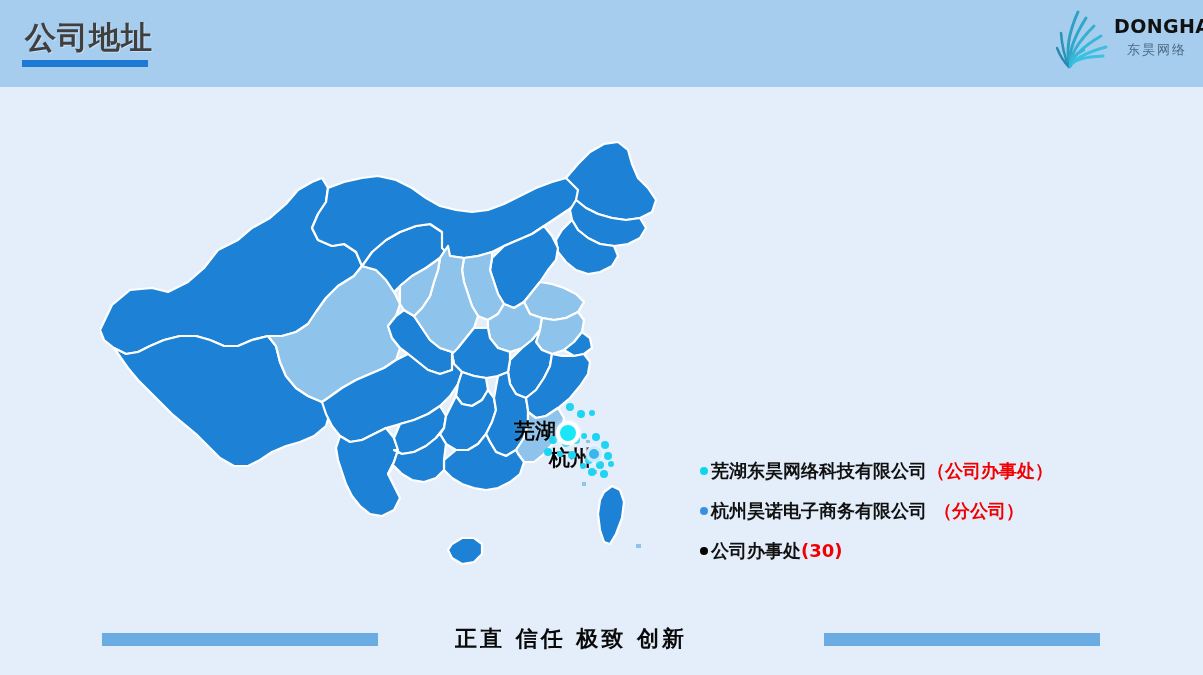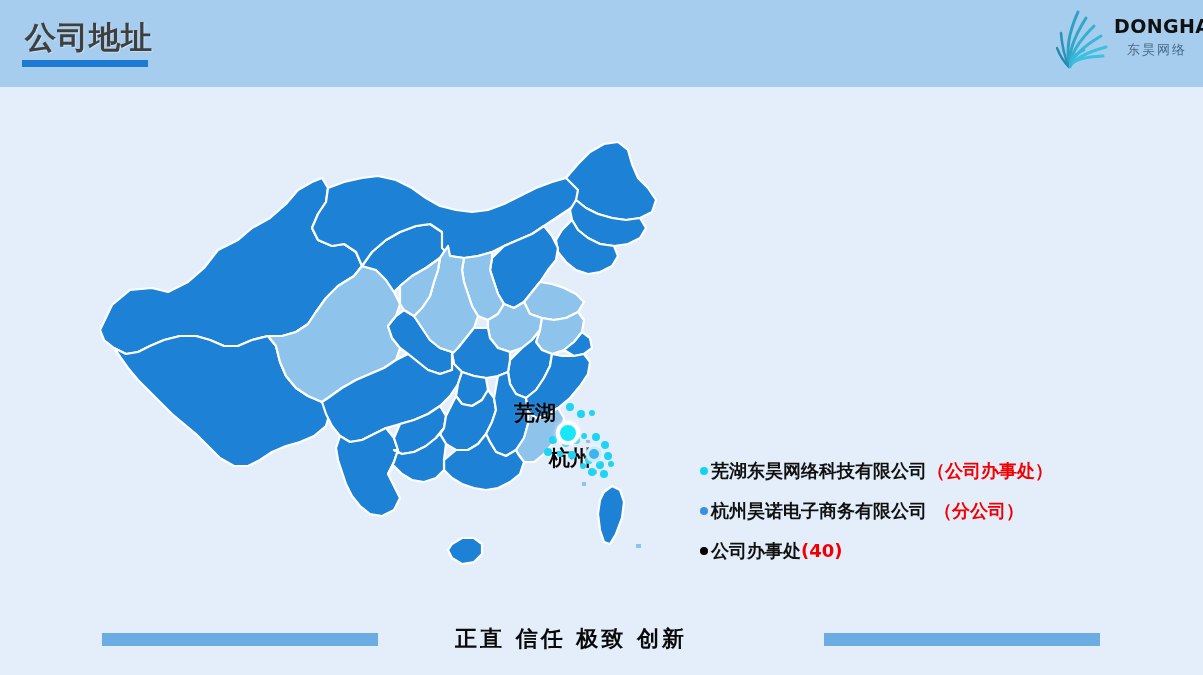--- a/index.html
+++ b/index.html
@@ -37,21 +37,21 @@
   
   #map-wrap{position:absolute;left:100px;top:140px;width:580px;height:470px;}
   #map-svg{display:block;width:580px;height:470px;}
 
   
   .city-label{
     position:absolute;font-size:21px;font-weight:bold;color:#050505;
     white-space:nowrap;line-height:1;
     text-shadow:0 0 2px rgba(255,255,255,.25);
   }
-  #label-wuhu{left:514px;top:403px;}
+  #label-wuhu{left:514px;top:421px;}
   #label-hangzhou{left:549px;top:448px;}
 
   .marker-big{
     position:absolute;border-radius:50%;
     box-shadow:0 0 4px rgba(255,255,255,.8);
   }
   #marker-wuhu{
     left:556px;top:421px;width:24px;height:24px;
     background:#19e6f7;border:4px solid #ffffff;
     box-sizing:border-box;
@@ -233,21 +233,21 @@
       <span>杭州昊诺电子商务有限公司</span>
       <span class="legend-gap"></span>
       <span class="legend-paren" style="color: rgb(240, 0, 0);">（</span>
       <span class="legend-paren" style="color: rgb(240, 0, 0);">分公司</span>
       <span class="legend-paren" style="color: rgb(240, 0, 0);">）</span>
     </div>
     <div class="legend-row">
       <span class="legend-bullet" style="background: rgb(0, 0, 0);"></span>
       <span>公司办事处</span>
       <span class="legend-paren" style="color: rgb(240, 0, 0);">(</span>
-      <span class="legend-paren" style="color: rgb(240, 0, 0);">40</span>
+      <span class="legend-paren" style="color: rgb(240, 0, 0);">30</span>
       <span class="legend-paren" style="color: rgb(240, 0, 0);">)</span>
     </div>
   </div>
 
   <div id="bar-left" style="background: rgb(107, 172, 226);"></div>
   <div id="slogan">正直  信任  极致  创新</div>
   <div id="bar-right" style="background: rgb(107, 172, 226);"></div>
 
 </div>
 

